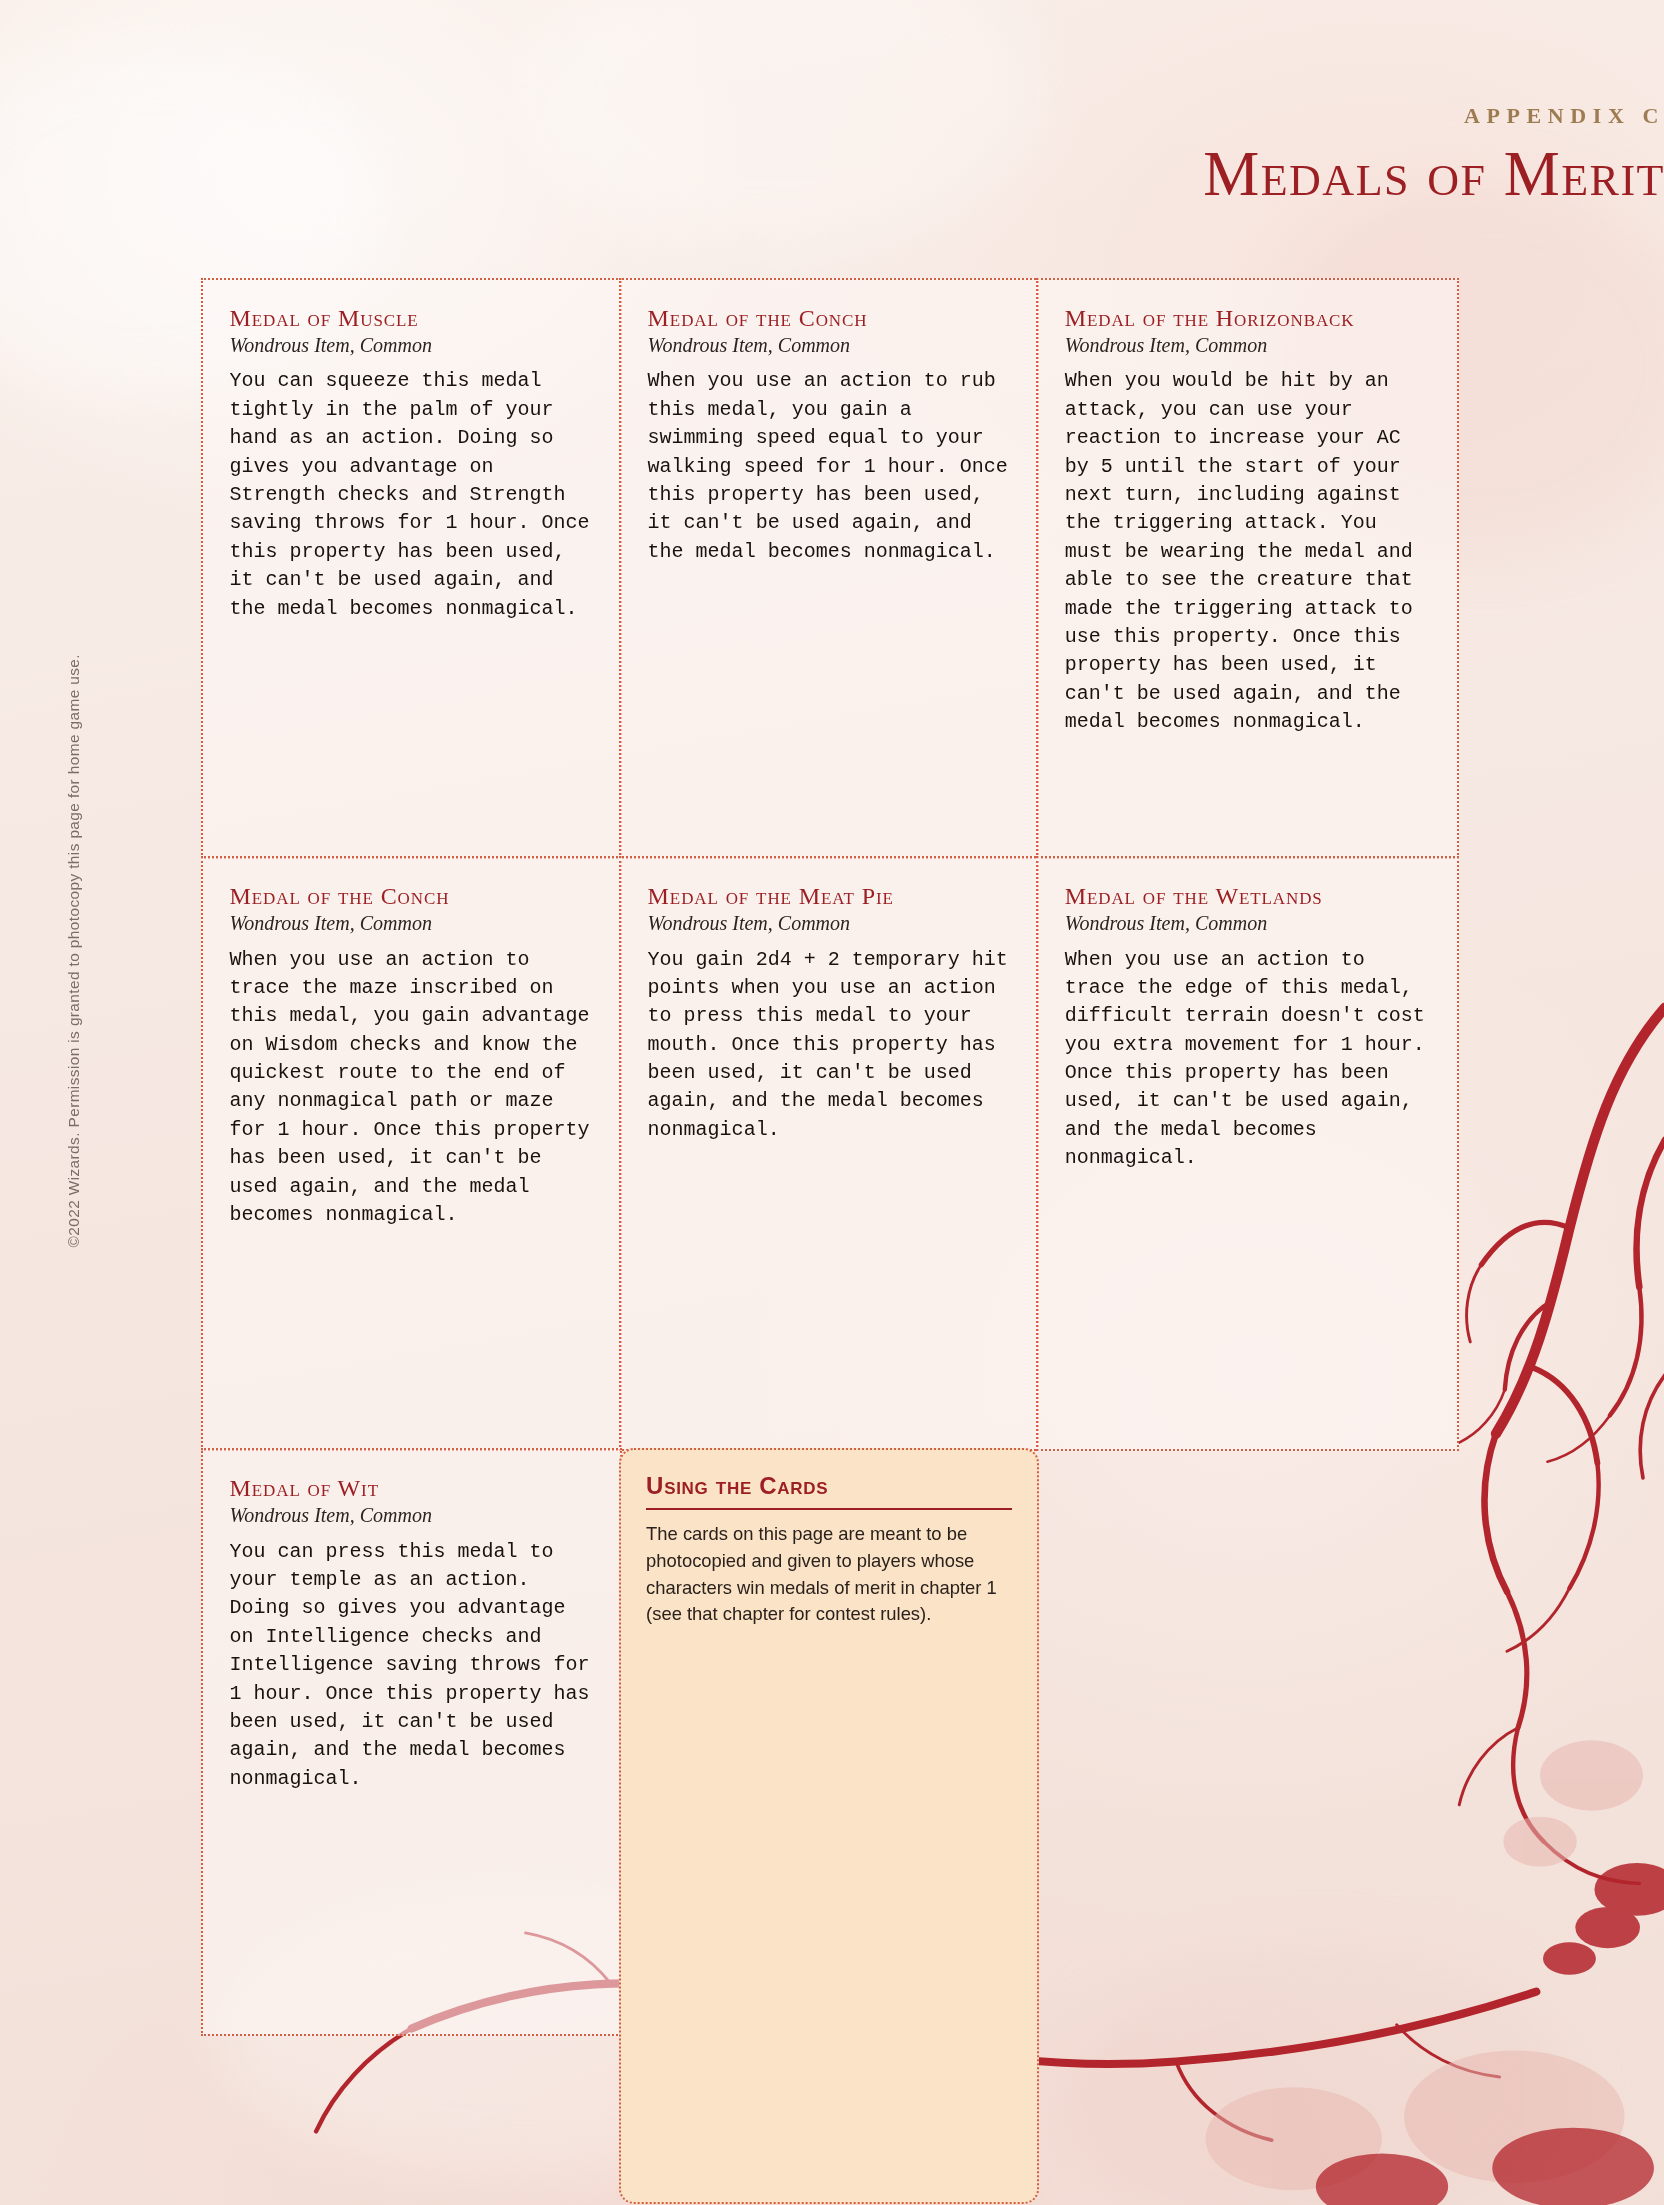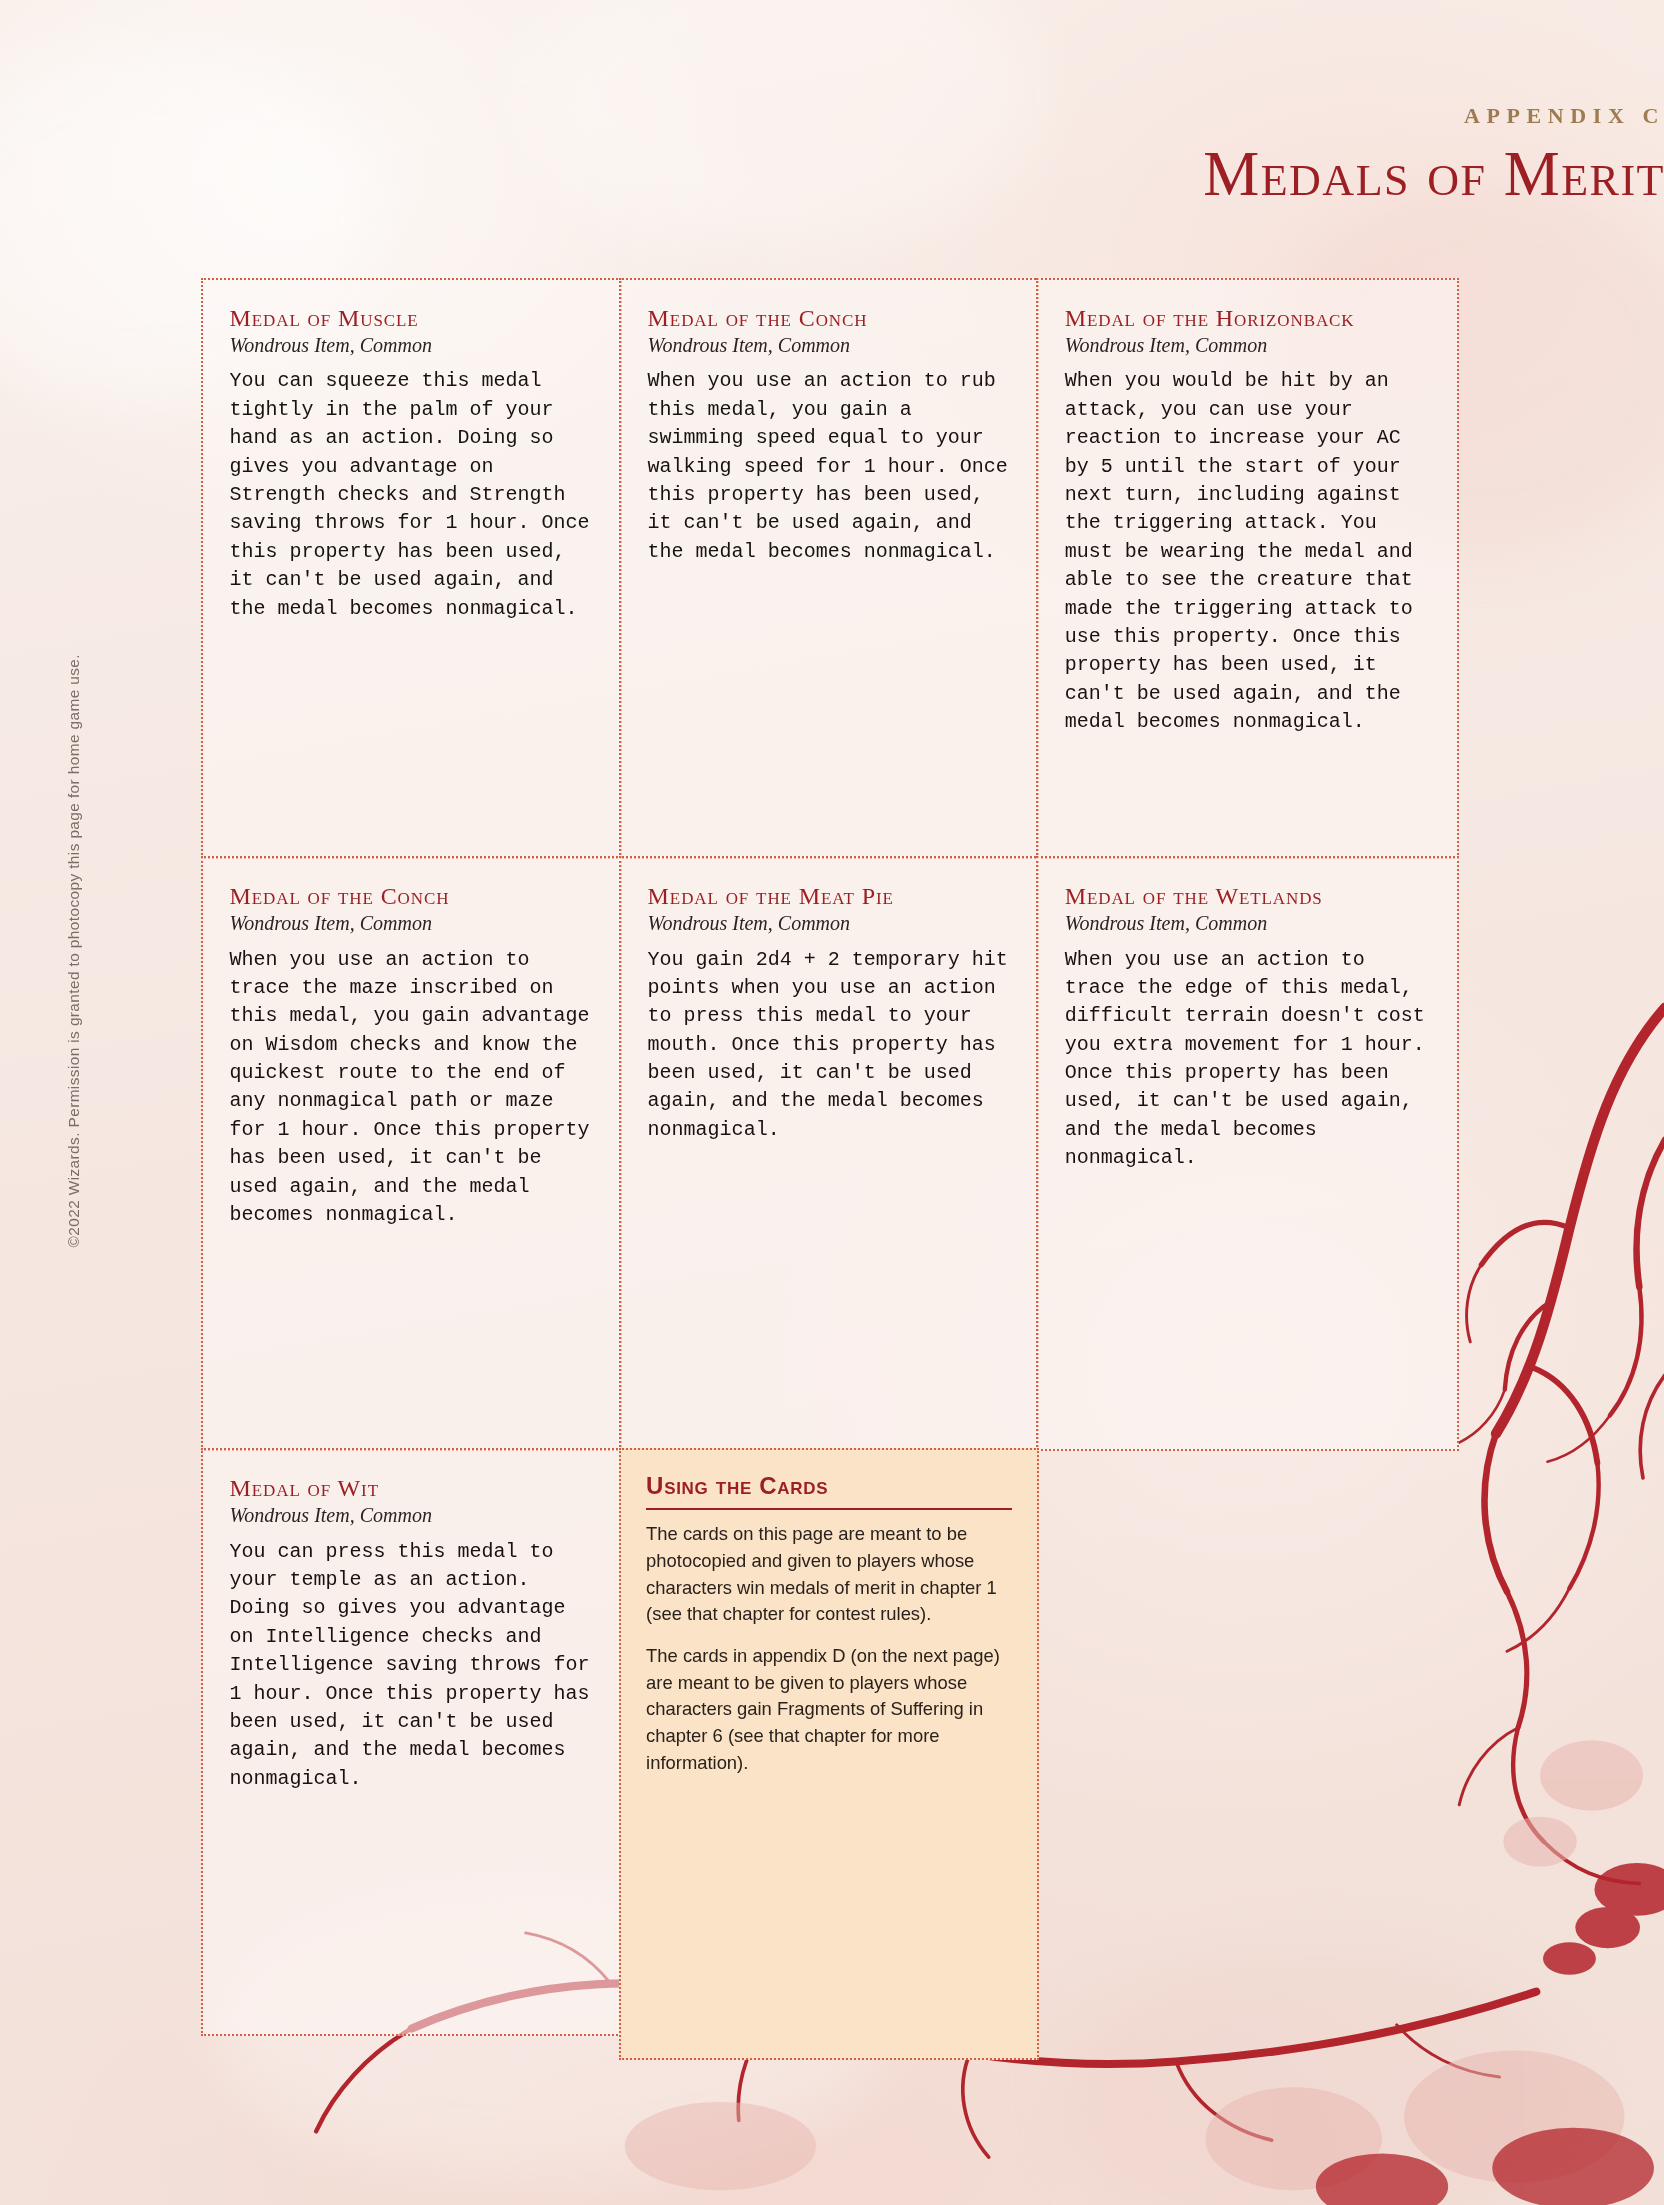--- a/index.html
+++ b/index.html
@@ -306,24 +306,23 @@
   <div class="row row3">
 
     <div class="card col1">
       <div class="card-title">Medal of Wit</div>
       <div class="card-sub">Wondrous Item, Common</div>
       <div class="card-body">
         <p>You can press this medal to your temple as an action. Doing so gives you advantage on Intelligence checks and Intelligence saving throws for 1 hour. Once this property has been used, it can't be used again, and the medal becomes nonmagical.</p>
       </div>
     </div>
 
-    <div class="sidebar-card col2" style="height:612px;margin-left:-2.9px;">
+    <div class="sidebar-card col2" style="height:756px;margin-left:-2.9px;border-radius:15px;">
       <div class="sidebar-title">Using the Cards</div>
       <p>The cards on this page are meant to be photocopied and given to players whose characters win medals of merit in chapter 1 (see that chapter for contest rules).</p>
-      <p>The cards in appendix D (on the next page) are meant to be given to players whose characters gain Fragments of Suffering in chapter 6 (see that chapter for more information).</p>
     </div>
 
     <div class="empty-cell"></div>
 
   </div>
 
 </div>
 
 
 </body></html>

